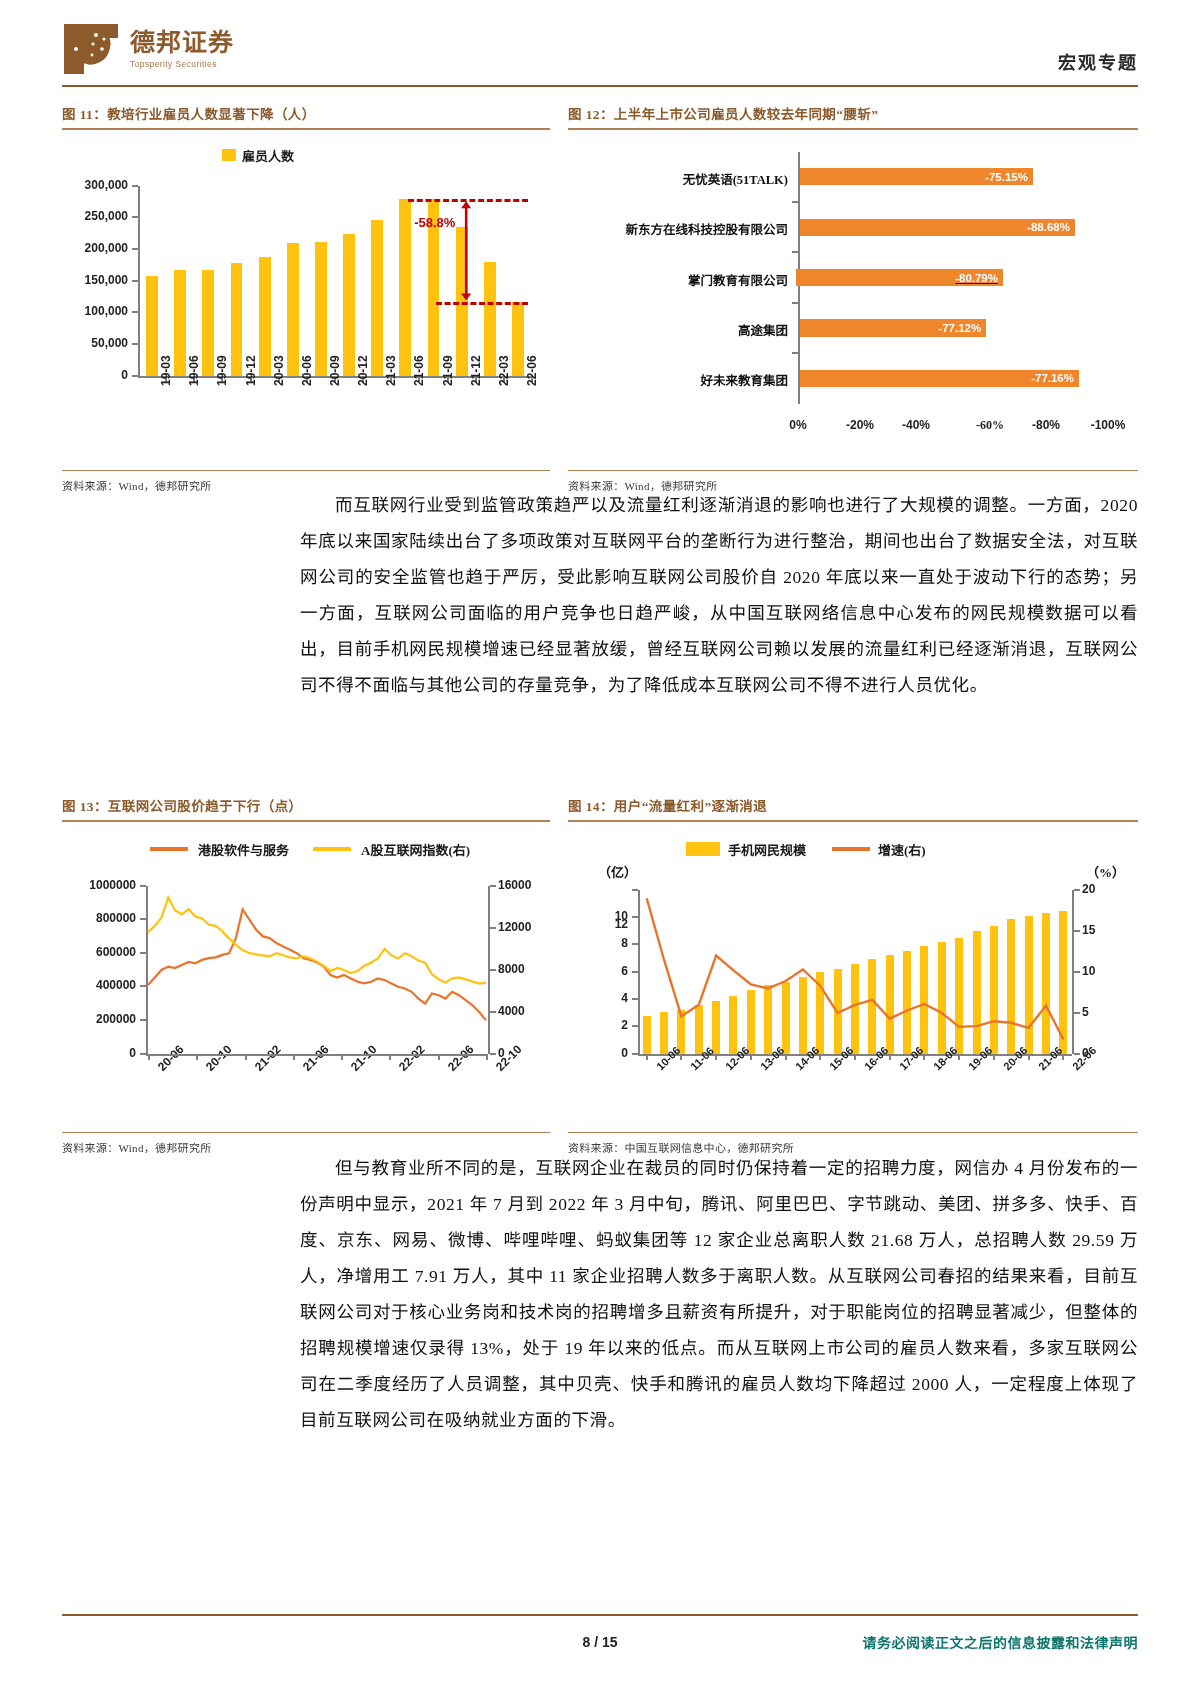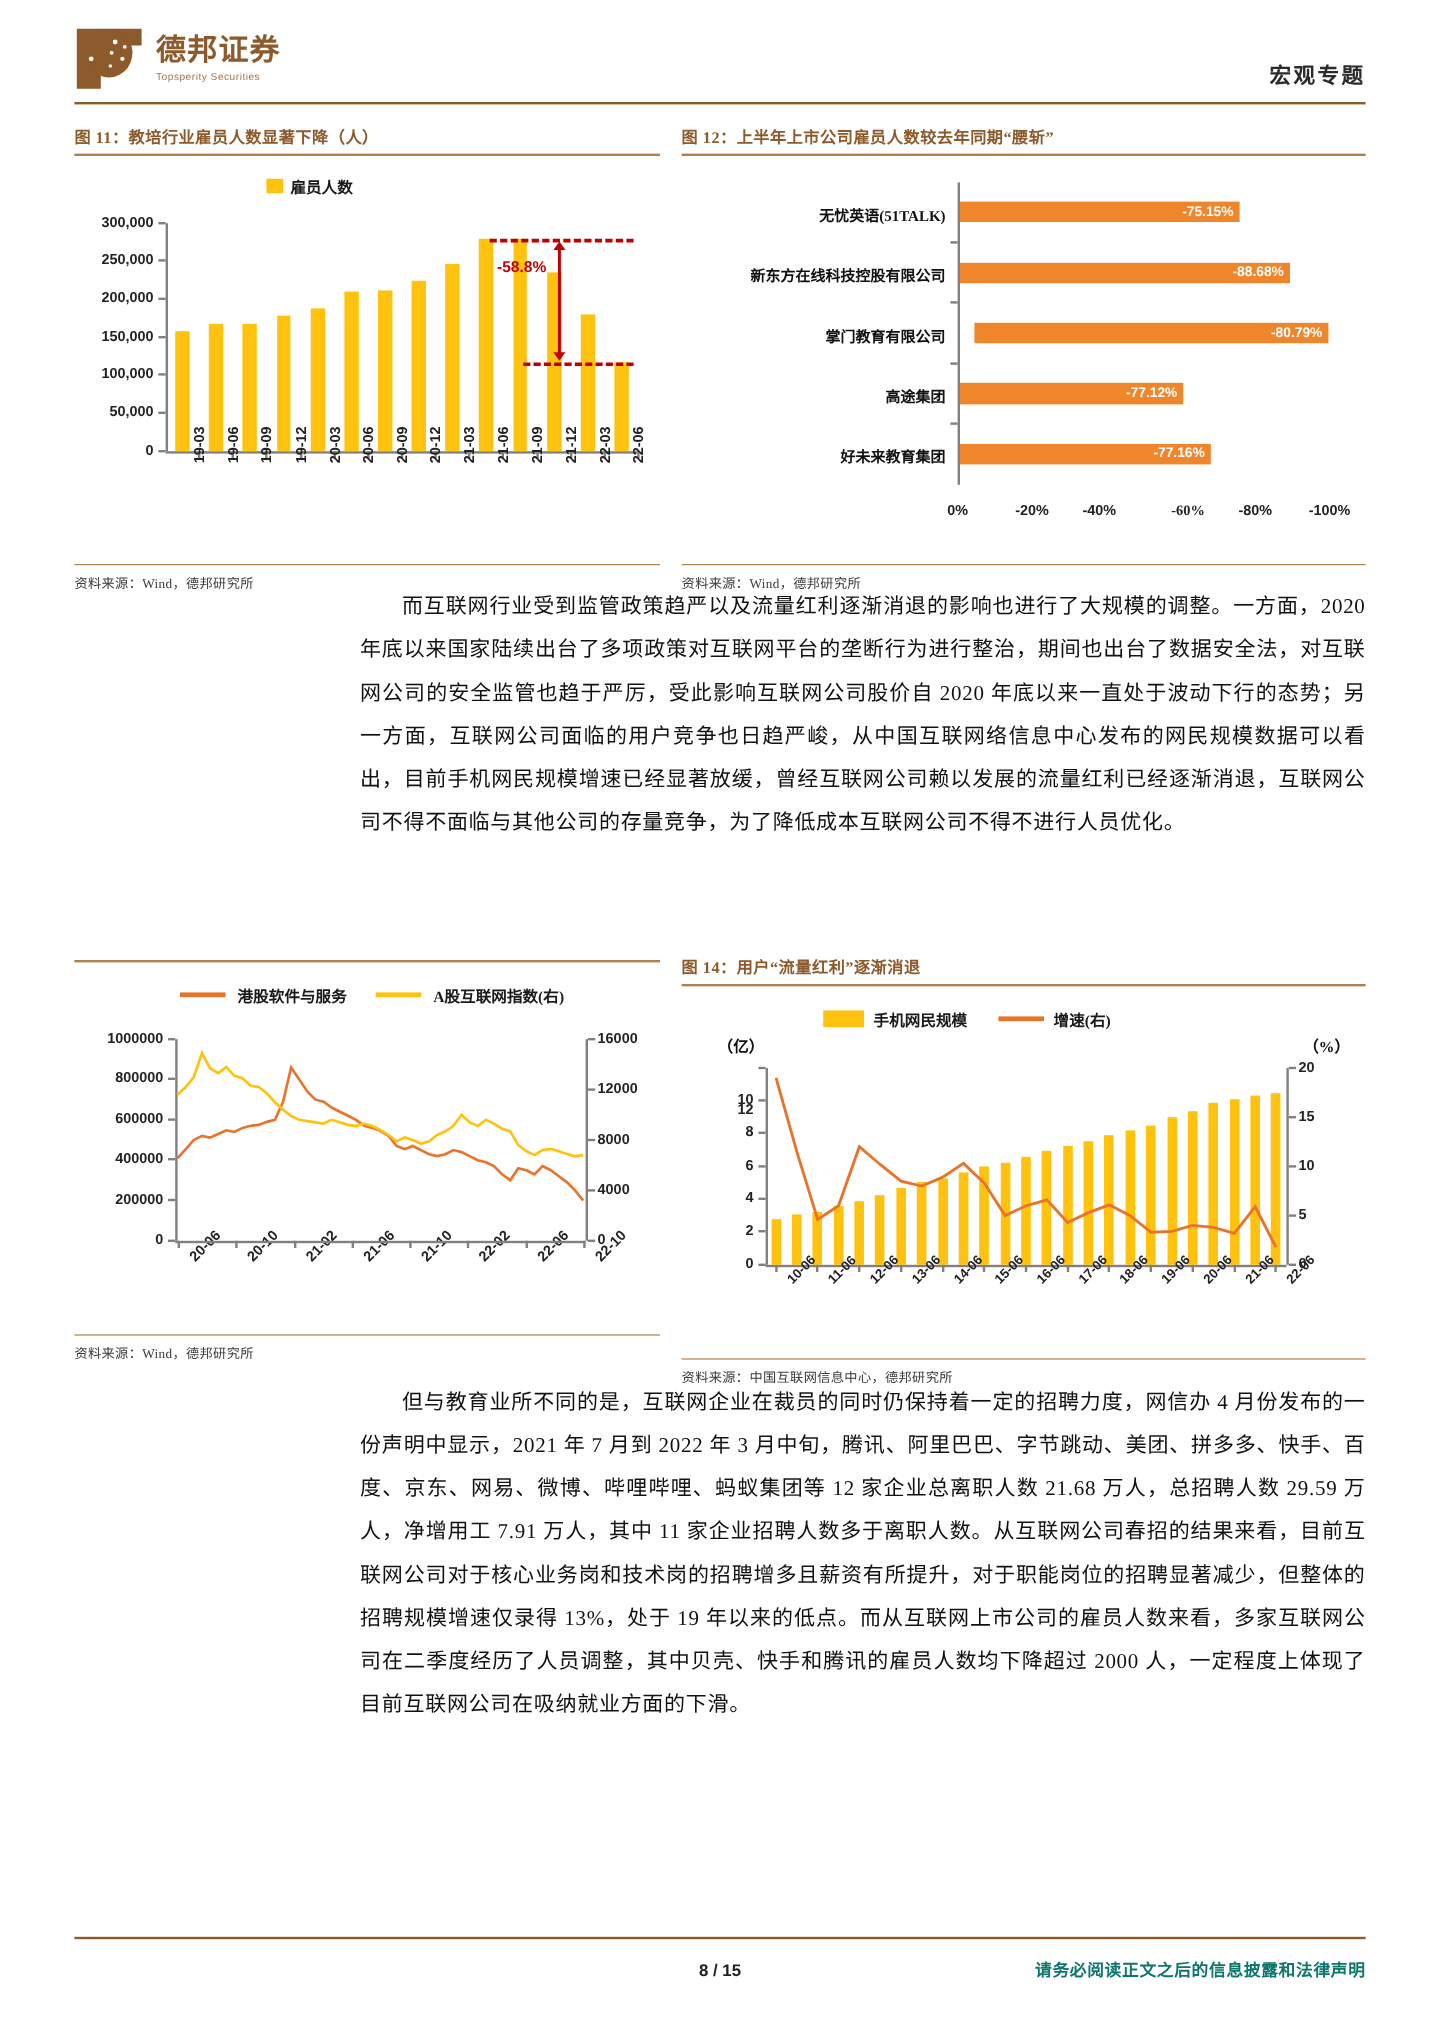--- a/index.html
+++ b/index.html
@@ -201,49 +201,50 @@
         <div class="axis-line" style="left: 230px; top: 18px; width: 2px; height: 252px;"></div>
         <div class="hbar" style="left: 232px; top: 34.632px; width: 232.965px; height: 17.136px;">
           <span>-75.15%</span>
         </div>
         <div class="cat-lab" style="left: 0px; width: 220px; top: 35.2px;">无忧英语(51TALK)</div>
         <div class="hbar" style="left: 232px; top: 85.032px; width: 274.908px; height: 17.136px;">
           <span>-88.68%</span>
         </div>
         <div class="cat-lab" style="left: 0px; width: 220px; top: 85.6px;">新东方在线科技控股有限公司</div>
         <div class="tick" style="left: 224px; top: 67.4px; width: 6px; height: 2px;"></div>
-        <div class="hbar" style="left: 244px; top: 135.432px; width: 295px; height: 17.136px;">
+        <div class="hbar" style="left: 228px; top: 135.432px; width: 207px; height: 17.136px; text-decoration: underline;">
           <span>-80.79%</span>
         </div>
         <div class="cat-lab" style="left: 0px; width: 220px; top: 136px;">掌门教育有限公司</div>
         <div class="tick" style="left: 224px; top: 117.8px; width: 6px; height: 2px;"></div>
         <div class="hbar" style="left: 232px; top: 185.832px; width: 186.186px; height: 17.136px;">
           <span>-77.12%</span>
         </div>
         <div class="cat-lab" style="left: 0px; width: 220px; top: 186.4px;">高途集团</div>
         <div class="tick" style="left: 224px; top: 168.2px; width: 6px; height: 2px;"></div>
-        <div class="hbar" style="left: 232px; top: 236.232px; width: 209px; height: 17.136px;">
+        <div class="hbar" style="left: 232px; top: 236.232px; width: 279px; height: 17.136px;">
           <span>-77.16%</span>
         </div>
         <div class="cat-lab" style="left: 0px; width: 220px; top: 236.8px;">好未来教育集团</div>
         <div class="tick" style="left: 224px; top: 218.6px; width: 6px; height: 2px;"></div>
         <div class="xnum" style="left: 210px; top: 284px; width: 40px; text-align: center;">0%</div>
         <div class="xnum" style="left: 272px; top: 284px; width: 40px; text-align: center;">-20%</div>
         <div class="xnum" style="left: 334px; top: 284px; width: 40px; text-align: left;">-40%</div>
         <div class="xnum" style="left: 396px; top: 284px; width: 40px; text-align: right; font-family: Liberation Serif, serif;">-60%</div>
         <div class="xnum" style="left: 458px; top: 284px; width: 40px; text-align: center;">-80%</div>
         <div class="xnum" style="left: 520px; top: 284px; width: 40px; text-align: center;">-100%</div>
       </div>
     <div class="fig-sep" style="margin-top:6px;"></div>
     <div class="fig-source">资料来源：Wind，德邦研究所</div>
   </div>
 
   <div class="para" style="left:300px;top:487px;width:838px;">而互联网行业受到监管政策趋严以及流量红利逐渐消退的影响也进行了大规模的调整。一方面，2020 年底以来国家陆续出台了多项政策对互联网平台的垄断行为进行整治，期间也出台了数据安全法，对互联网公司的安全监管也趋于严厉，受此影响互联网公司股价自 2020 年底以来一直处于波动下行的态势；另一方面，互联网公司面临的用户竞争也日趋严峻，从中国互联网络信息中心发布的网民规模数据可以看出，目前手机网民规模增速已经显著放缓，曾经互联网公司赖以发展的流量红利已经逐渐消退，互联网公司不得不面临与其他公司的存量竞争，为了降低成本互联网公司不得不进行人员优化。</div>
 
   <div class="fig" style="left:62px;top:795px;width:488px;">
+    <div class="fig-title">图 13：互联网公司股价趋于下行（点）</div>
     <div class="fig-rule"></div>
     <div class="canvas" id="c13" style="width:488px;height:300px;margin-top:4px;">
         <div class="legend" style="left: 88px; top: 14px; gap: 10px;">
           <span class="swatch-line" style="background: rgb(232, 116, 44);"></span>
           <span style="margin-right: 14px;">港股软件与服务</span>
           <span class="swatch-line" style="background: rgb(255, 194, 14);"></span>
           <span style="margin-right: 14px;">A股互联网指数(右)</span>
         </div>
         <div class="axis-line" style="left: 84px; top: 60px; width: 2px; height: 168px;"></div>
         <div class="axis-line" style="left: 426px; top: 60px; width: 2px; height: 168px;"></div>

